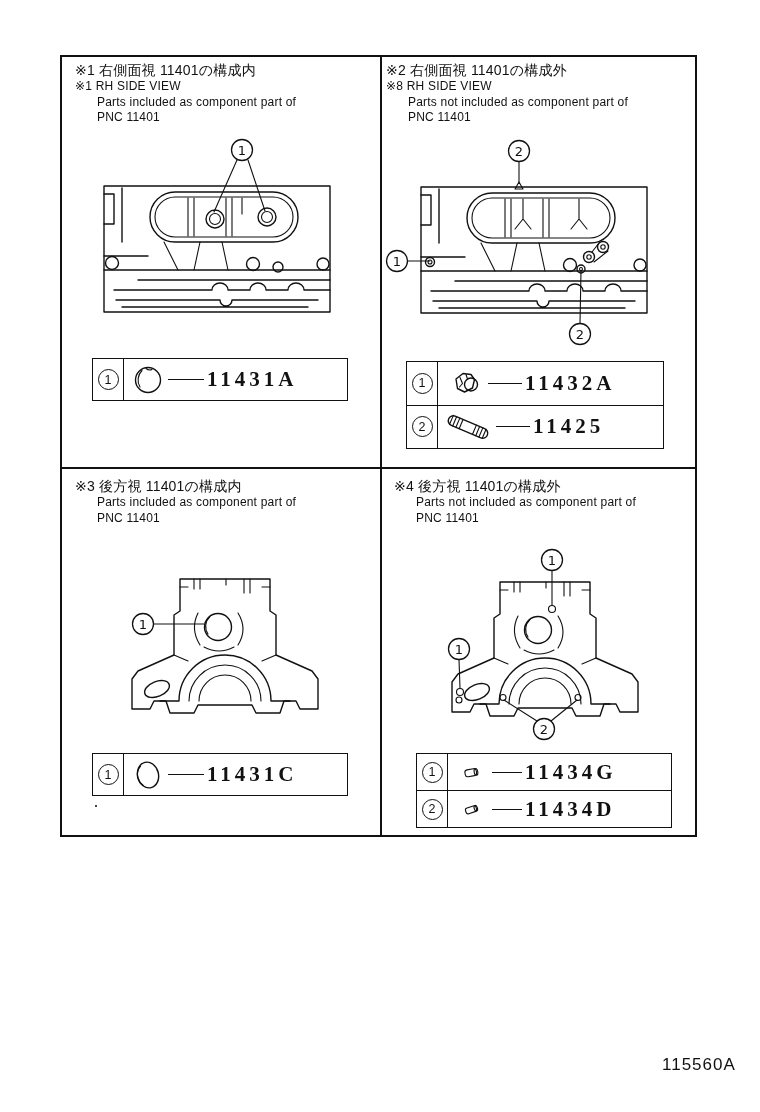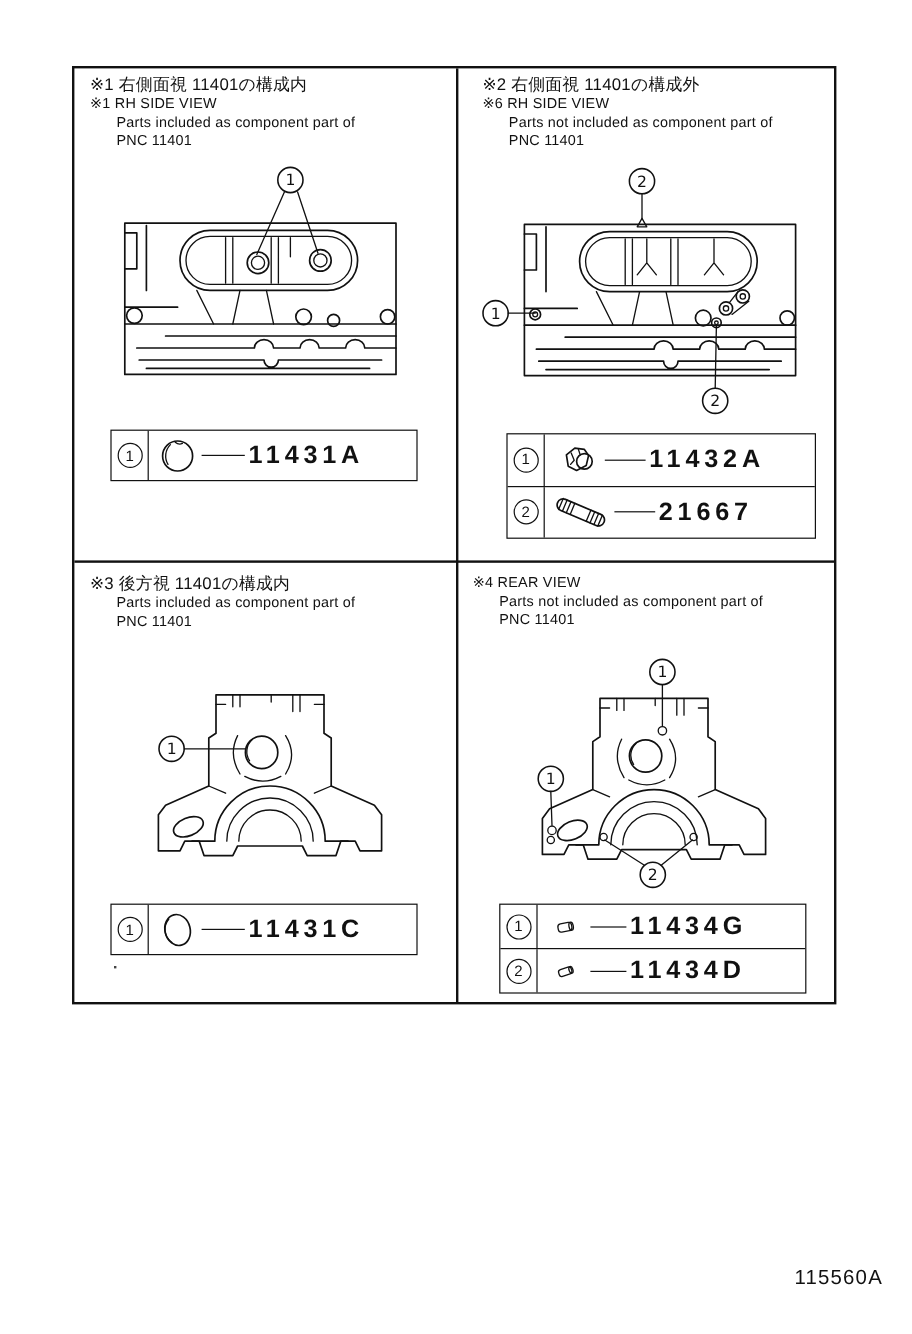--- a/index.html
+++ b/index.html
@@ -3,21 +3,21 @@
 <meta charset="utf-8">
 <style>
   html,body{margin:0;padding:0;background:#fff}
   body{width:760px;height:1112px;position:relative;font-family:"Liberation Sans","DejaVu Sans",sans-serif;color:#111;-webkit-font-smoothing:none}
   .page{position:absolute;left:0;top:0;width:760px;height:1112px;background:#fff}
   .frame{position:absolute;left:60px;top:55px;width:633px;height:778px;border:2px solid #111}
   .vdiv{position:absolute;left:318px;top:0;width:2px;height:100%;background:#111}
   .hdiv{position:absolute;left:0;top:410px;width:100%;height:2px;background:#111}
   .panel{position:absolute}
   .q1{left:0;top:0;width:318px;height:306px}
-  .q2{left:328px;top:0;width:313px;height:410px}
+  .q2{left:312px;top:0;width:313px;height:410px}
   .q3{left:0;top:412px;width:318px;height:444px}
   .q4{left:320px;top:412px;width:313px;height:366px}
   .hdr{position:absolute;white-space:nowrap}
   .hl{font-size:12px;line-height:15.5px;letter-spacing:.2px}
   .hl.jp{font-size:14px;line-height:17px}
   .hl.ind{padding-left:22px}
   svg{position:absolute;overflow:visible}
   .ln{stroke:#111;stroke-width:1.4;fill:none;stroke-linecap:round;stroke-linejoin:round}
   .thin{stroke-width:1.1}
   .co circle{stroke:#111;stroke-width:1.3;fill:#fff}
@@ -28,21 +28,21 @@
   .refcell{width:30px;align-self:stretch;border-right:1.6px solid #111;display:flex;align-items:center;justify-content:center;flex:none}
   .refcirc{width:21px;height:21px;border:1.3px solid #111;border-radius:50%;display:flex;align-items:center;justify-content:center;font-size:12.5px;box-sizing:border-box}
   .icell{width:40px;margin-left:4px;display:flex;align-items:center;justify-content:center;flex:none}
   .icell.wide{width:46px}
   .icell.xwide{width:56px;margin-left:2px}
   .icell svg{position:static}
   .pleader{width:36px;border-top:1.7px solid #111;flex:none}
   .pleader.short{width:24px}
   .q2 .pleader{width:34px}
   .q4 .pleader{width:30px}
-  .pnum{margin-left:3px;font-family:Liberation Sans, sans-serif;font-weight:bold;font-size:21px;letter-spacing:4px;white-space:nowrap}
+  .pnum{margin-left:3px;font-family:Liberation Serif, serif;font-weight:bold;font-size:21px;letter-spacing:4px;white-space:nowrap}
   .doccode{position:absolute;left:662px;top:1055px;font-size:17px;letter-spacing:1px}
   .speck{position:absolute;left:95px;top:805px;width:2px;height:2px;background:#444}
 </style>
 </head>
 <body>
 
 <div class="page">
   <div class="frame">
     <div class="vdiv"></div>
     <div class="hdiv"></div>
@@ -95,21 +95,21 @@
           </div>
           <div class="pleader"></div>
           <div class="pnum">11431A</div>
         </div>
       </div>
     </section>
 
     <section class="panel q2">
       <div class="hdr" style="left:12px;top:5px">
         <div class="hl jp">※2 右側面視 11401の構成外</div>
-        <div class="hl">※6 RH SIDE VIEW</div>
+        <div class="hl">※8 RH SIDE VIEW</div>
         <div class="hl ind">Parts not included as component part of</div>
         <div class="hl ind">PNC 11401</div>
       </div>
 
       <svg style="left:10px;top:81px" width="290" height="212" viewBox="0 0 290 212">
         <g class="co">
           <circle cx="135" cy="13" r="10.5"></circle>
           <text x="135" y="17.5" text-anchor="middle">2</text>
         </g>
         <path class="ln thin" d="M135,23.5 V44"></path>
@@ -169,21 +169,21 @@
           </div>
           <div class="icell xwide">
             <svg width="54" height="36" viewBox="0 0 54 36">
               <g transform="rotate(23 27 18)">
                 <rect class="ln" x="6" y="13" width="42" height="10" rx="5"></rect>
                 <path class="ln thin" d="M9,13 V23 M12.5,13 V23 M16,13 V23 M19.5,13 V23 M34,13 V23 M37.5,13 V23 M41,13 V23 M44.5,13 V23"></path>
               </g>
             </svg>
           </div>
           <div class="pleader short"></div>
-          <div class="pnum">21667</div>
+          <div class="pnum">11425</div>
         </div>
       </div>
     </section>
 
     <section class="panel q3">
       <div class="hdr" style="left:13px;top:9px">
         <div class="hl jp">※3 後方視 11401の構成内</div>
         <div class="hl ind">Parts included as component part of</div>
         <div class="hl ind">PNC 11401</div>
       </div>
@@ -221,21 +221,21 @@
             </svg>
           </div>
           <div class="pleader"></div>
           <div class="pnum">11431C</div>
         </div>
       </div>
     </section>
 
     <section class="panel q4">
       <div class="hdr" style="left:12px;top:9px">
-        <div class="hl">※4 REAR VIEW</div>
+        <div class="hl jp">※4 後方視 11401の構成外</div>
         <div class="hl ind">Parts not included as component part of</div>
         <div class="hl ind">PNC 11401</div>
       </div>
 
       <svg style="left:60px;top:79px" width="210" height="200" viewBox="0 0 210 200">
         <g class="co">
           <circle cx="110" cy="12" r="10.5"></circle>
           <text x="110" y="16.5" text-anchor="middle">1</text>
         </g>
         <path class="ln thin" d="M110,22.5 V57"></path>

